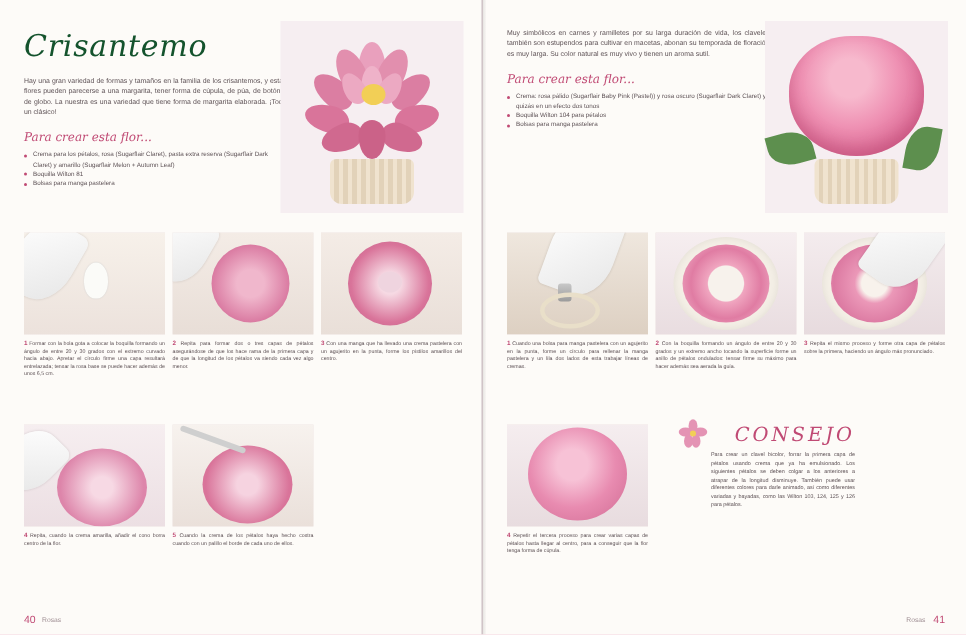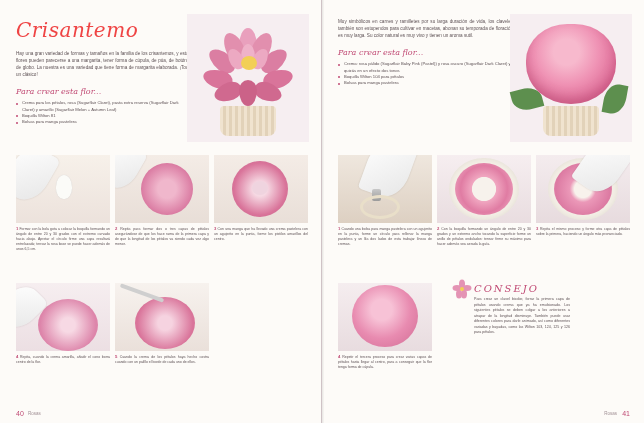--- a/index.html
+++ b/index.html
@@ -25,21 +25,21 @@
   .gutter{
     position:absolute;left:321px;top:0;width:3px;height:423px;
     background:linear-gradient(to right,rgba(0,0,0,0.12),rgba(0,0,0,0.02));
     pointer-events:none;
   }
   h1.title{
     font-family:"DejaVu Serif", serif;
     font-style:italic;
     font-weight:normal;
     font-size:20px;
-    color:#ef4444;
+    color:#14532d;
     margin:0 0 8px 0;
     letter-spacing:0.5px;
   }
   .intro{
     font-size:4.6px;
     line-height:1.55;
     color:#5d5155;
     width:175px;
     margin-bottom:9px;
     text-align:justify;
@@ -116,24 +116,25 @@
 
   
   .consejo{
     position:absolute;
     left:130px;top:283px;
     width:118px;
   }
   .consejo .ctitle{
     font-family:"DejaVu Serif", serif;
     font-style:italic;
-    font-size:10px;
+    font-size:13px;
     color:#c04a74;
     letter-spacing:2px;
     margin:0 0 3px 22px;
+    text-align:right;
   }
   .consejo .ctext{
     font-size:3.6px;
     line-height:1.55;
     color:#5d5155;
     text-align:justify;
     margin-left:22px;
   }
   .consejo .flower-mark{
     position:absolute;left:0;top:-4px;

